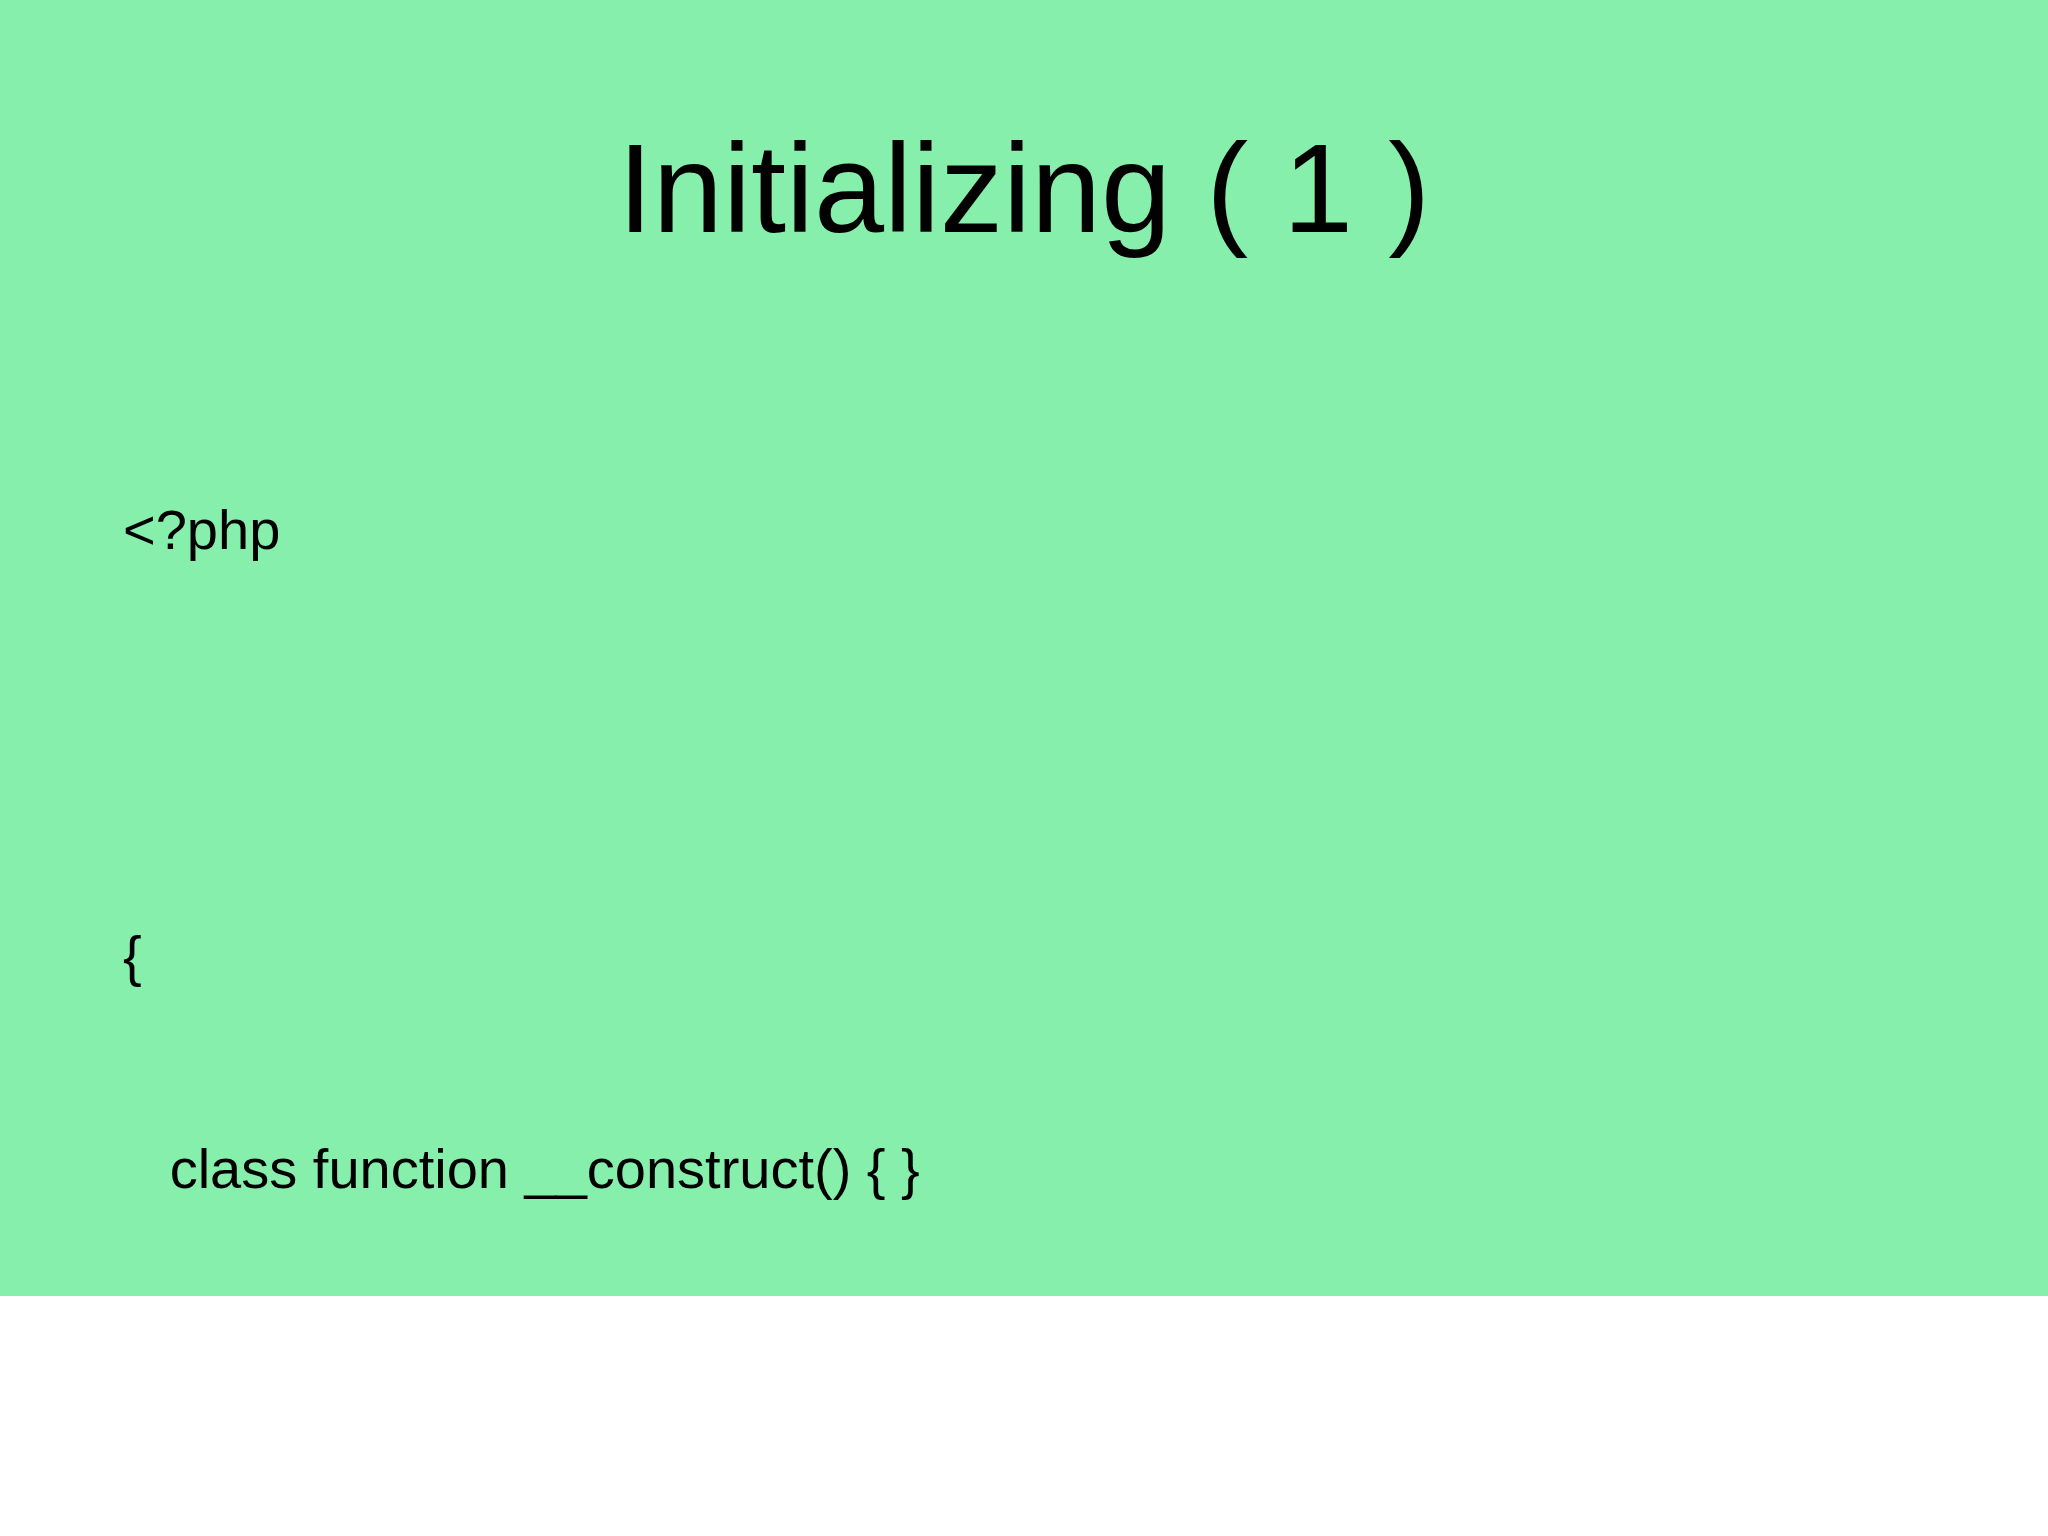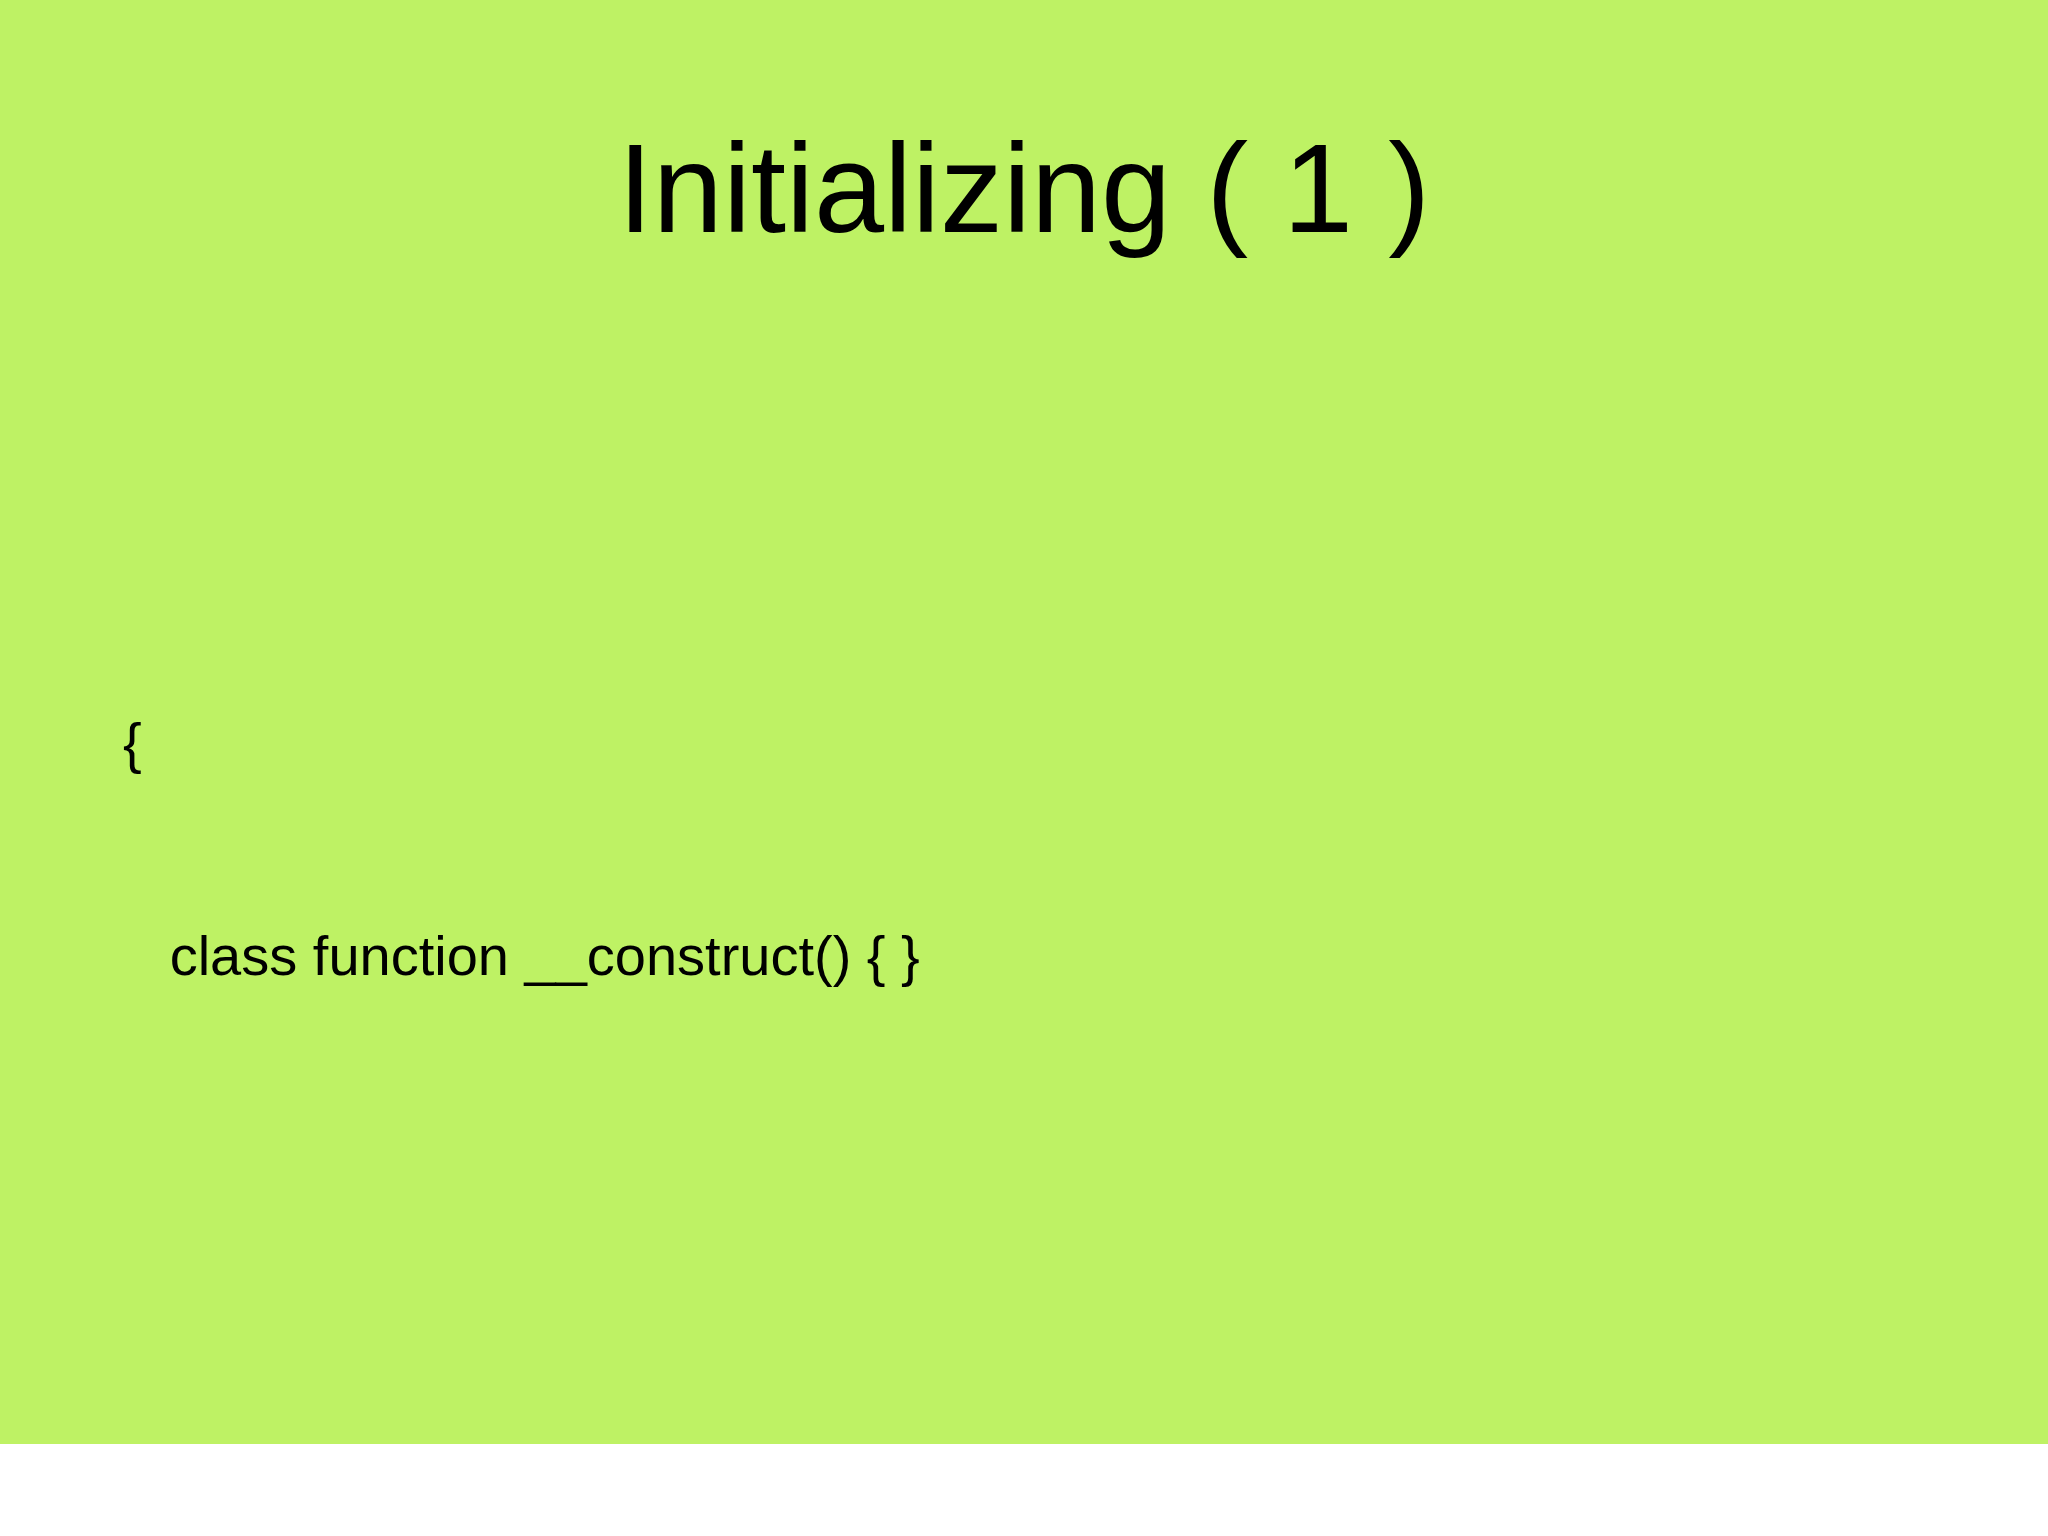--- a/index.html
+++ b/index.html
@@ -3,22 +3,22 @@
 <meta charset="utf-8">
 <style>
   html, body {
     margin: 0;
     padding: 0;
     background: #ffffff;
   }
   .slide {
     position: relative;
     width: 2048px;
-    height: 1444px;
-    background: #bef264;
+    height: 1296px;
+    background: #86efac;
     overflow: hidden;
     font-family: "Liberation Sans", sans-serif;
     color: #000000;
   }
   .slide-title {
     position: absolute;
     top: 115px;
     left: 0;
     right: 0;
     text-align: center;
@@ -44,20 +44,21 @@
   }
 </style>
 </head>
 <body>
 
 <div class="slide">
 
   <div class="slide-title">Initializing ( 1 )</div>
 
   <div class="code-block">
+    <div class="code-line">&lt;?php</div>
     <div class="code-line"></div>
     <div class="code-line">{</div>
     <div class="code-line">   class function __construct() { }</div>
     
     
     
     
     
     
     

